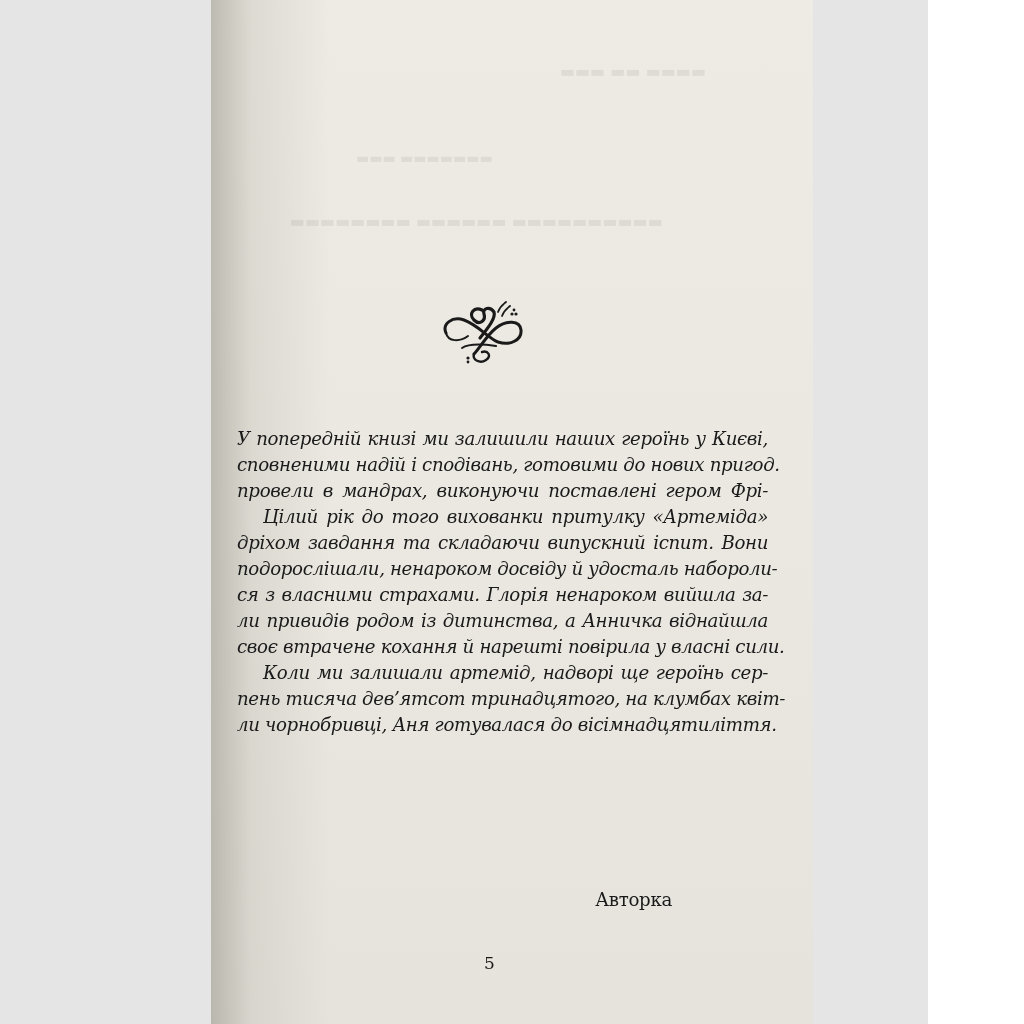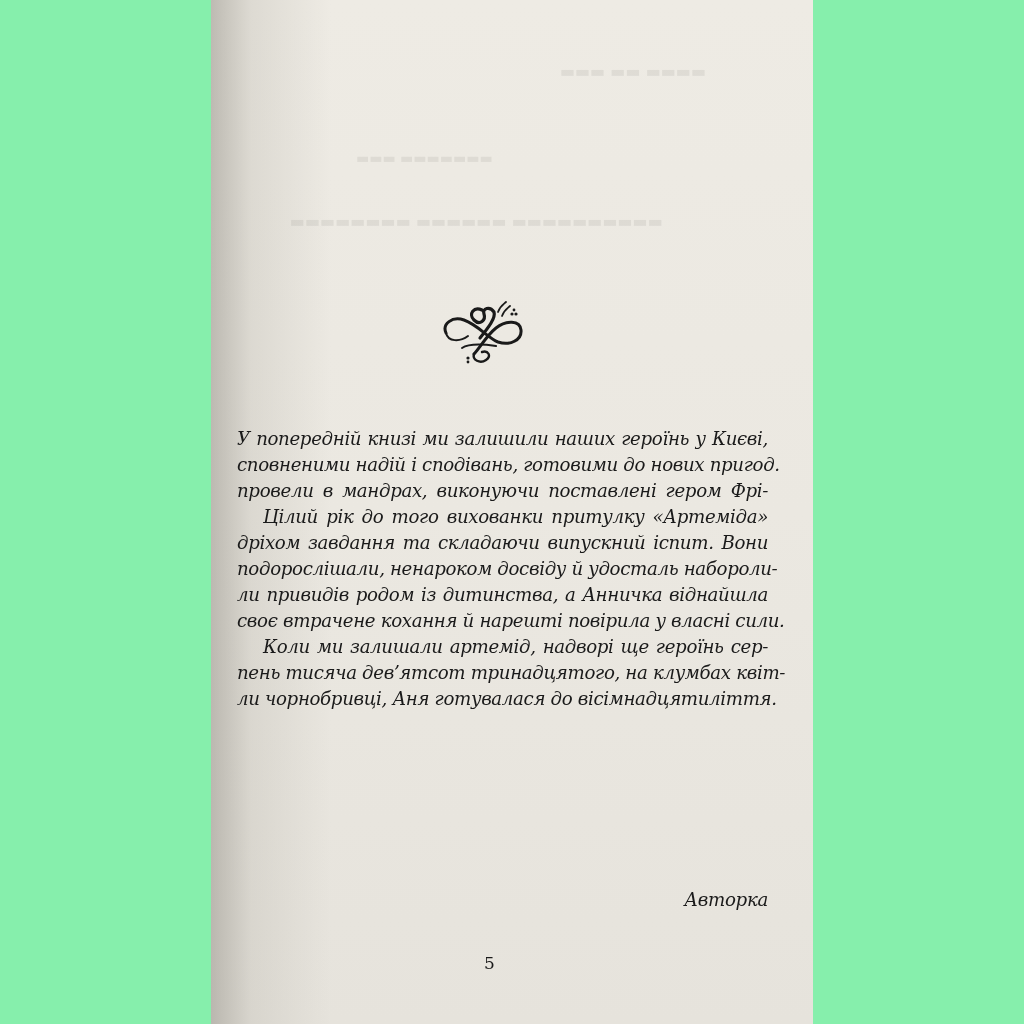--- a/index.html
+++ b/index.html
@@ -5,23 +5,23 @@
     html, body {
       margin: 0;
       padding: 0;
       width: 1024px;
       height: 1024px;
       background: #ffffff;
       overflow: hidden;
     }
     .scan {
       position: relative;
-      width: 1024px;
+      width: 928px;
       height: 1024px;
-      background: #86efac;
+      background: #e5e5e5;
     }
     .page {
       position: absolute;
       left: 211px;
       top: 0;
       width: 602px;
       height: 1024px;
       background:
         linear-gradient(to right, rgba(150,147,138,0.55) 0px, rgba(190,187,178,0.35) 40px, rgba(232,228,220,0) 120px),
         linear-gradient(to bottom, #eeebe4 0%, #ebe8e1 50%, #e6e3dc 100%);
@@ -66,21 +66,20 @@
       padding-left: 26px;
     }
     .gap {
       height: 15px;
     }
     .signature {
       position: absolute;
       right: 256px;
       top: 889px;
       font-family: "DejaVu Serif", serif;
-      font-style: italic;
       font-size: 18.2px;
       color: #1a1a1a;
       letter-spacing: -0.3px;
     }
     .page-number {
       position: absolute;
       left: 484px;
       top: 953px;
       font-family: "DejaVu Serif", serif;
       font-size: 17px;
@@ -118,20 +117,21 @@
   <div class="body-text">
     <div>
       <span class="line">У попередній книзі ми залишили наших героїнь у Києві,</span>
       <span class="line last">сповненими надій і сподівань, готовими до нових пригод.</span>
     </div>
     <div>
       <span class="line">провели в мандрах, виконуючи поставлені гером Фрі-</span>
       <span class="line indent">Цілий рік до того вихованки притулку «Артеміда»</span>
       <span class="line">дріхом завдання та складаючи випускний іспит. Вони</span>
       <span class="line">подорослішали, ненароком досвіду й удосталь наборoли-</span>
+      <span class="line">ся з власними страхами. Глорія ненароком вийшла за-</span>
       <span class="line">ли привидів родом із дитинства, а Анничка віднайшла</span>
       <span class="line last">своє втрачене кохання й нарешті повірила у власні сили.</span>
     </div>
     <div>
       <span class="line indent">Коли ми залишали артемід, надворі ще героїнь сер-</span>
       <span class="line">пень тисяча дев’ятсот тринадцятого, на клумбах квіт-</span>
       <span class="line last">ли чорнобривці, Аня готувалася до вісімнадцятиліття.</span>
     </div>
     <div class="gap"></div>
   </div>

